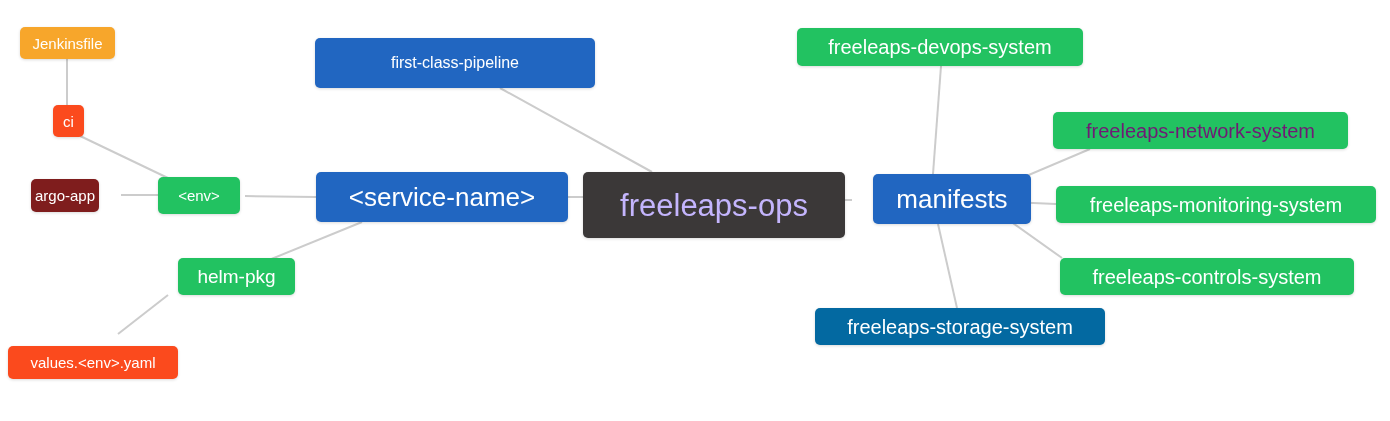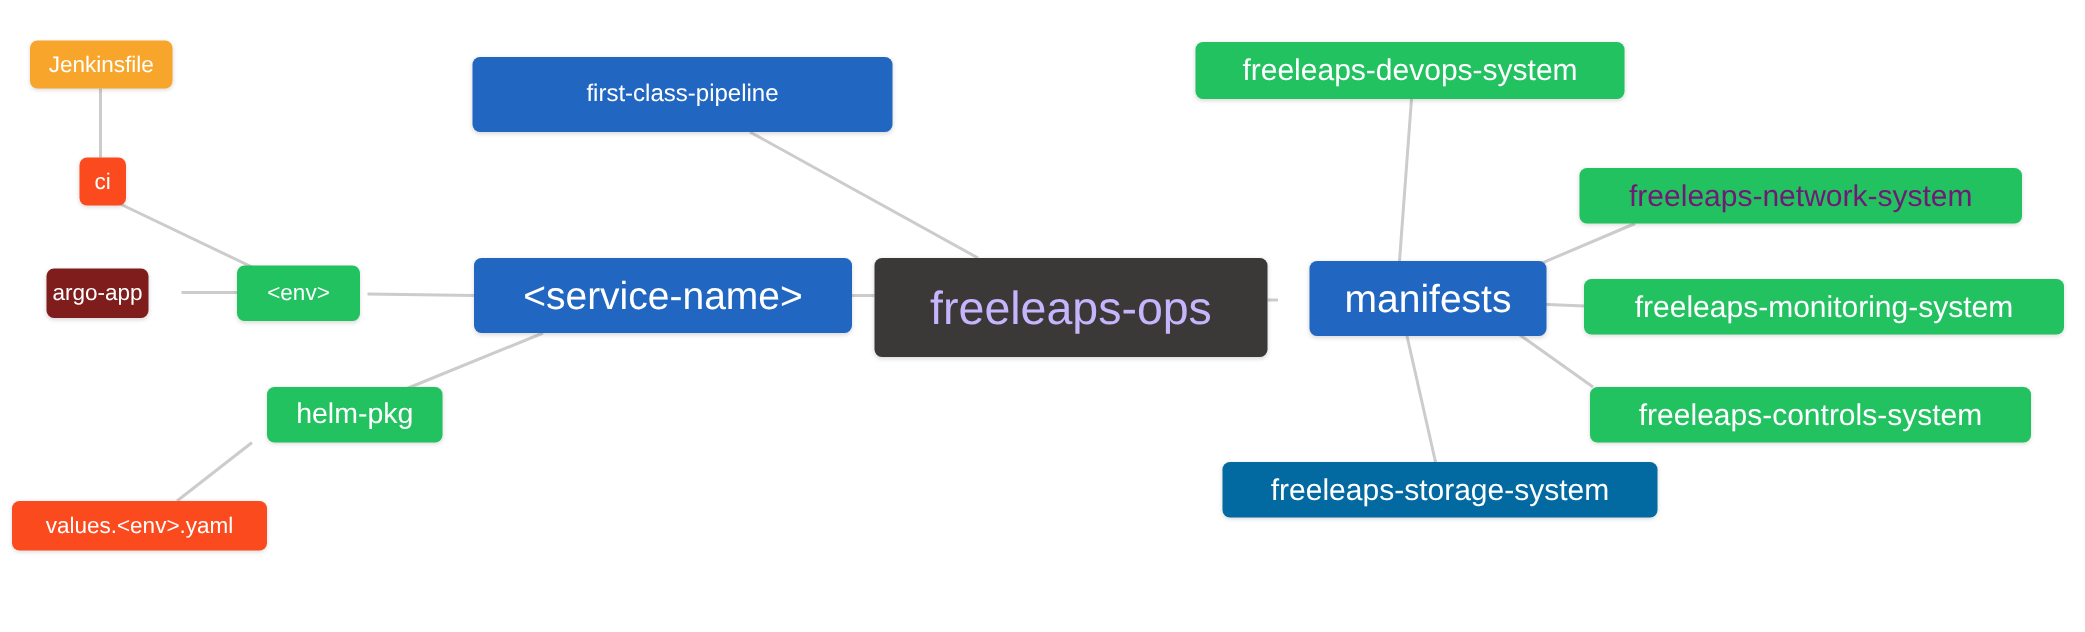--- a/index.html
+++ b/index.html
@@ -67,21 +67,21 @@
       </div>
       <div class="node" style="left: 31px; top: 179px; width: 68px; height: 33px; font-size: 15px; background: #7f1d1d; color: rgb(255, 255, 255);">
         <span>argo-app</span>
       </div>
       <div class="node" style="left: 158px; top: 177px; width: 82px; height: 37px; font-size: 15px; background: rgb(34, 194, 97); color: rgb(255, 255, 255);">
         <span>&lt;env&gt;</span>
       </div>
       <div class="node" style="left: 148px; top: 258px; width: 117px; height: 37px; font-size: 19px; background: rgb(34, 194, 97); color: rgb(255, 255, 255); margin-left: 30px;">
         <span>helm-pkg</span>
       </div>
-      <div class="node" style="left: 8px; top: 334px; width: 170px; height: 33px; font-size: 15px; background: rgb(251, 74, 29); color: rgb(255, 255, 255);">
+      <div class="node" style="left: 8px; top: 346px; width: 170px; height: 33px; font-size: 15px; background: rgb(251, 74, 29); color: rgb(255, 255, 255);">
         <span>values.&lt;env&gt;.yaml</span>
       </div>
       <div class="node" style="left: 315px; top: 38px; width: 280px; height: 50px; font-size: 16px; background: rgb(33, 102, 193); color: rgb(255, 255, 255);">
         <span>first-class-pipeline</span>
       </div>
       <div class="node" style="left: 316px; top: 172px; width: 252px; height: 50px; font-size: 26px; background: rgb(33, 102, 193); color: rgb(255, 255, 255);">
         <span>&lt;service-name&gt;</span>
       </div>
       <div class="node" style="left: 583px; top: 172px; width: 262px; height: 66px; font-size: 31px; background: rgb(59, 56, 56); color: #c4b5fd;">
         <span>freeleaps-ops</span>

